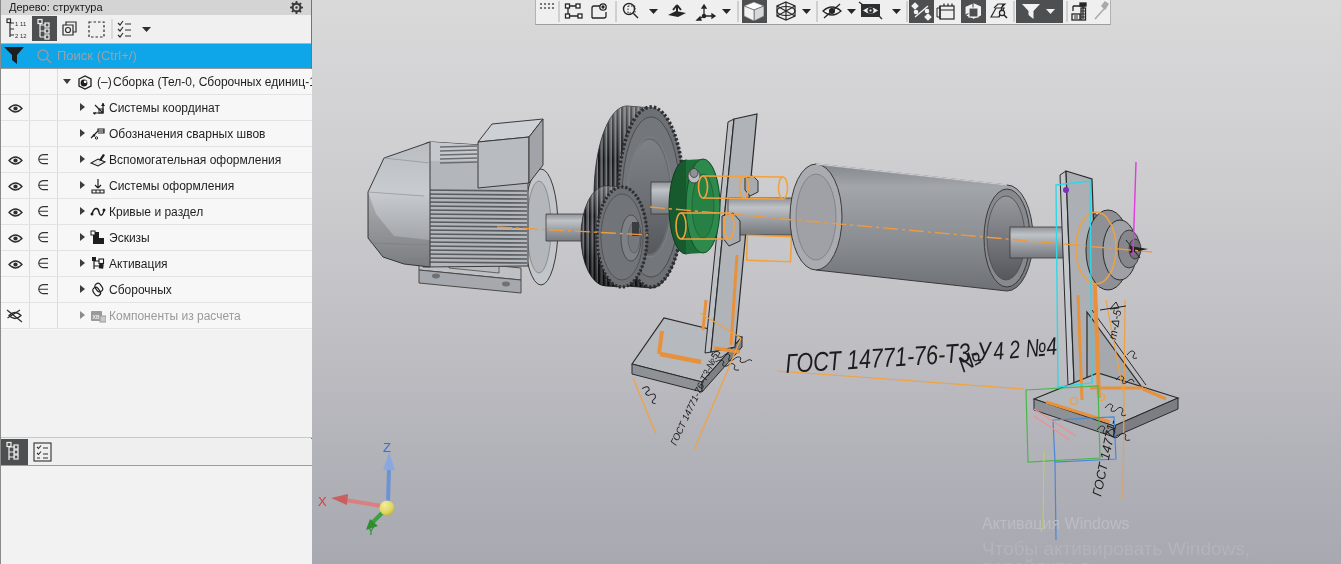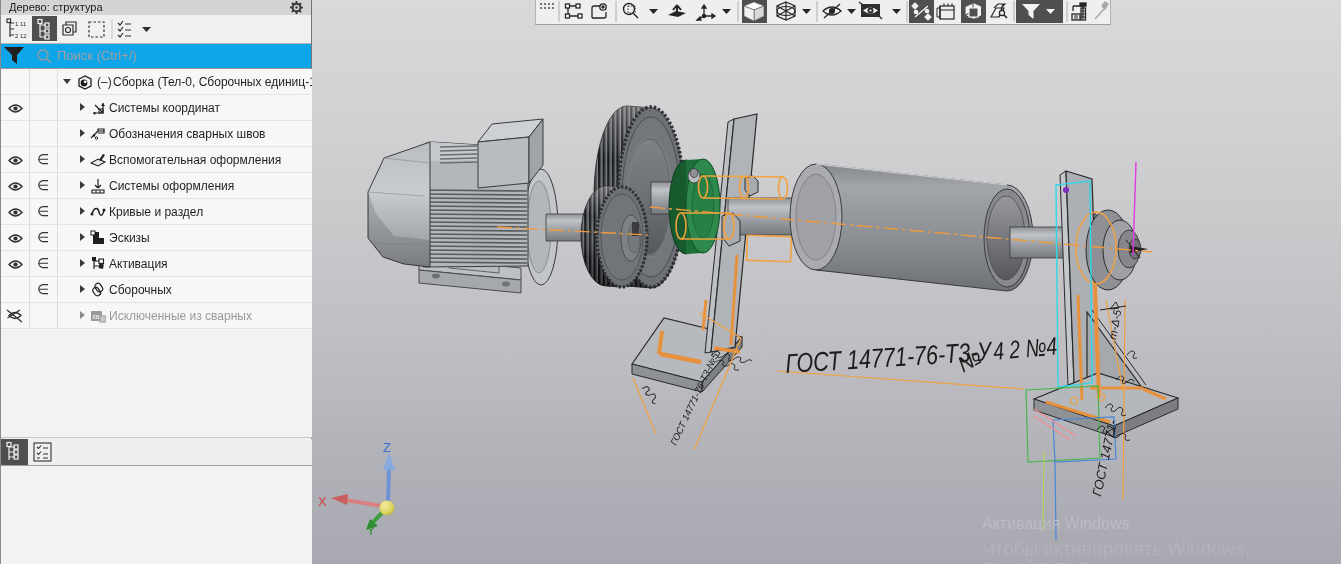--- a/index.html
+++ b/index.html
@@ -633,21 +633,21 @@
               <path d="M1,1 L16,13 M14,1 L1.5,9" stroke="#2e2e2e" stroke-width="1.2" fill="none"></path>
             </svg>
         </div>
           <div class="g2"></div>
         <div class="arr" style="left:79px;border-left-color:#8a8a8a"></div>
         <svg class="ticon" style="left:89px" viewBox="0 0 16 16">
             <rect x="1" y="3" width="11" height="10" rx="1" fill="#9a9a9a"></rect>
             <text x="2.5" y="11" font-size="7" fill="#fff">xв</text>
             <rect x="10" y="8" width="6" height="6" fill="#c9c9c9" stroke="#9a9a9a"></rect>
           </svg>
-        <span class="tlabel">Исключенные из сварных</span>
+        <span class="tlabel">Компоненты из расчета</span>
         </div>
     </div>
     <div id="pempty"></div>
     <div id="ptabs">
       <svg width="311" height="26" viewBox="0 0 311 26">
         <rect x="0" y="0" width="27" height="26" fill="#4d4f51"></rect>
         <g stroke="#f2f2f2" stroke-width="1.2" fill="none">
           <path d="M8,5 v16 M8,8 h6 M8,13 h6 M8,18 h6"></path>
           <rect x="6" y="3.5" width="4" height="4" fill="#4d4f51" stroke="#f2f2f2"></rect>
           <rect x="13" y="6" width="4" height="4"></rect>

